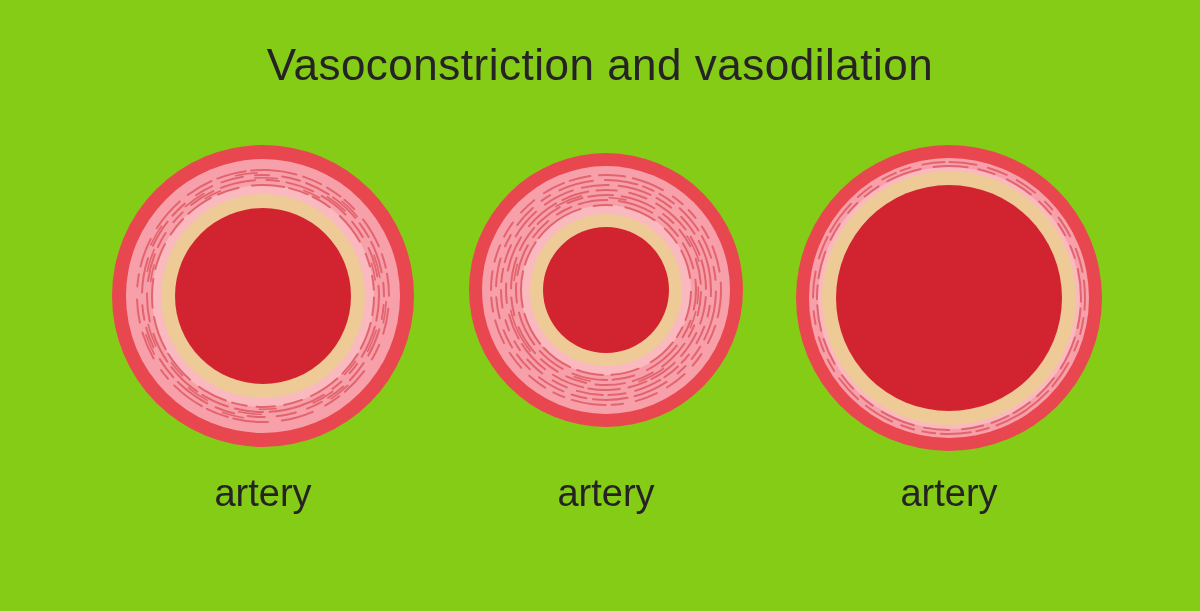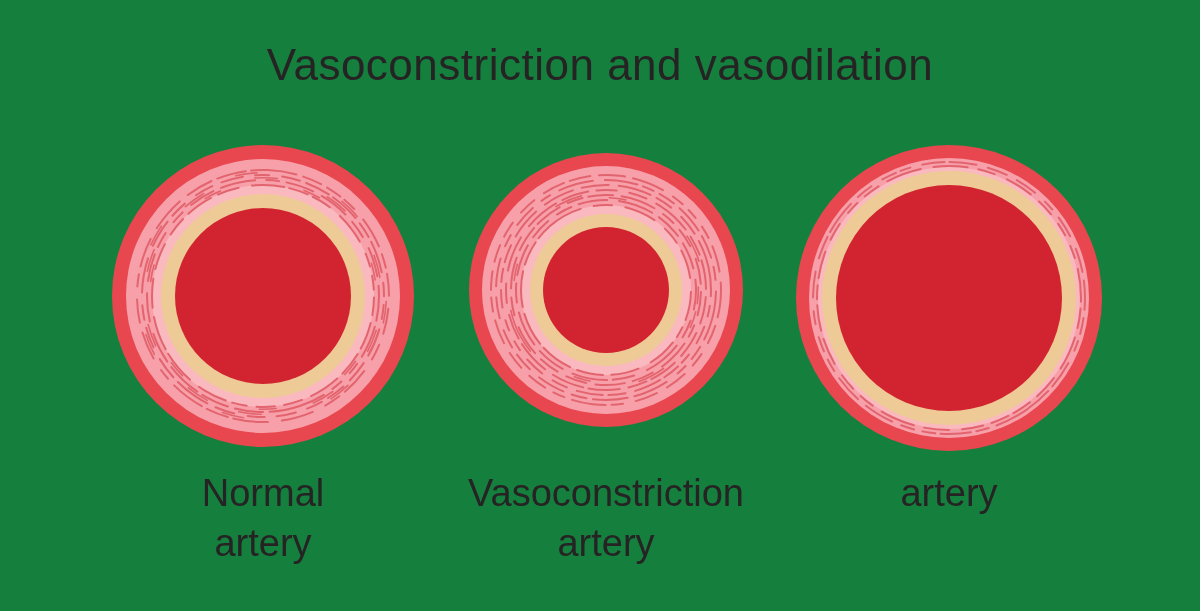--- a/index.html
+++ b/index.html
@@ -4,21 +4,21 @@
 <style>
   html, body {
     margin: 0;
     padding: 0;
     background: #ffffff;
   }
   .canvas {
     position: relative;
     width: 1200px;
     height: 611px;
-    background: #15803d;
+    background: #84cc16;
     overflow: hidden;
     font-family: "Liberation Sans", sans-serif;
     color: #262324;
   }
   .diagram-title {
     position: absolute;
     left: 0;
     right: 0;
     top: 40px;
     margin: 0;
@@ -91,24 +91,22 @@
         <circle cx="0" cy="0" r="130.9" fill="#f9b9be"></circle>
         <g fill="none" stroke="#e2646f" stroke-width="2" stroke-linecap="round">
           <circle cx="0" cy="0" r="132" stroke-dasharray="16.9 11.9 24.6 9.4 19.8 5.8 18.2 8.9 21.3 13.1 25.0 10.6 35.0 10.8 15.5 10.3 17.6 13.6 27.3 8.4 25.9 6.1 13.9 7.2 27.3 13.1 18.3 13.9 13.5 9.8 17.2 10.1 35.7 12.9 34.1 11.1 16.8 13.5 28.4 10.7 17.6 11.9 13.3 11.8 13.0 11.4 32.9 6.9 19.7 9.8 32.7 13.1" transform="rotate(24.9)"></circle>
           <circle cx="0" cy="0" r="136" stroke-dasharray="33.9 8.2 12.8 5.4 30.5 5.3 13.0 8.5 13.6 9.9 30.5 10.2 28.2 9.0 13.1 8.9 15.1 13.5 13.0 13.9 25.9 13.7 23.2 5.5 35.0 9.8 17.3 12.9 15.1 5.1 10.3 12.3 22.3 5.1 27.0 11.8 20.2 11.3 22.3 13.3 10.7 10.3 22.0 13.8 24.0 8.8 29.1 8.5 16.2 7.4 10.3 13.8 28.3 6.1 28.4 11.9" transform="rotate(55.3)"></circle>
         </g>
         <circle cx="0" cy="0" r="127" fill="#eeca96"></circle>
         <circle cx="0" cy="0" r="113" fill="#d12430"></circle>
       </svg></div>
 
   <div class="artery-label" style="left: 93px;">
-    <div>Normal</div>
     <div>artery</div>
   </div>
   <div class="artery-label" style="left: 436px;">
-    <div>Vasoconstriction</div>
     <div>artery</div>
   </div>
   <div class="artery-label" style="left: 779px;">
     <div>artery</div>
   </div>
 
 </div>
 
 </body></html>

